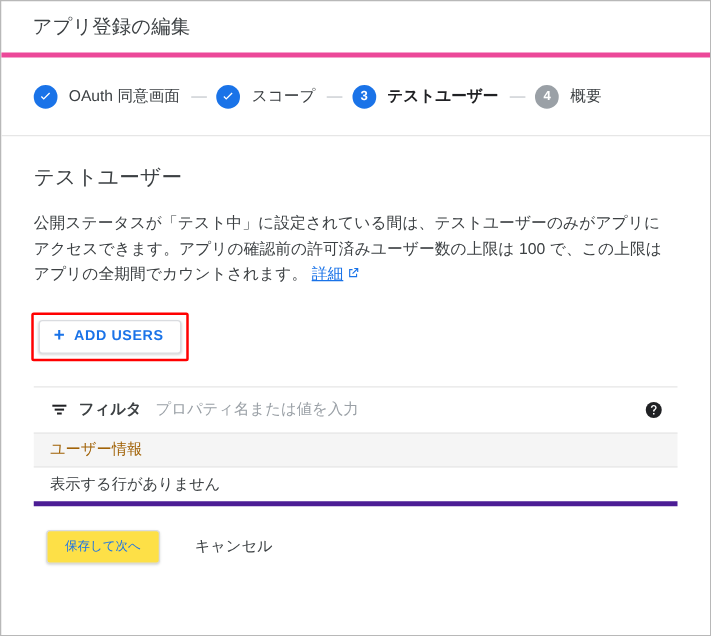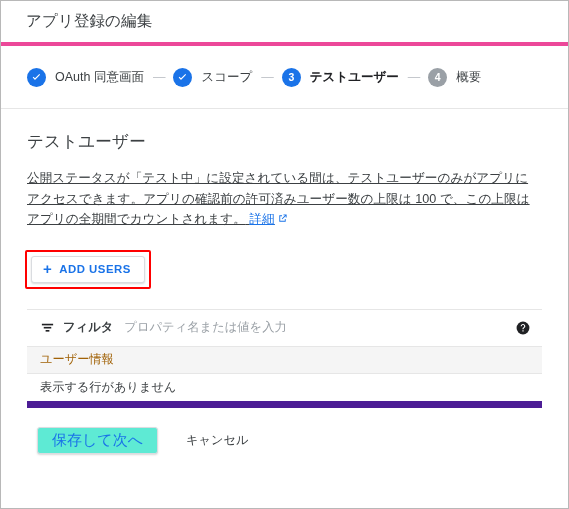--- a/index.html
+++ b/index.html
@@ -91,21 +91,20 @@
     font-weight: normal;
     letter-spacing: 0.2px;
   }
   .desc {
     font-size: 12.6px;
     line-height: 20.5px;
     color: #3c4043;
     margin: 0;
     max-width: 505px;
     letter-spacing: 0.05px;
-    text-decoration: underline;
   }
   .desc-link {
     color: #1a73e8;
     text-decoration: underline;
     cursor: pointer;
     white-space: nowrap;
   }
   .ext-icon {
     display: inline-block;
     vertical-align: -1px;
@@ -192,45 +191,45 @@
   }
   .table-head span {
     font-size: 12.2px;
     color: #a16207;
   }
   .table-empty {
     height: 27px;
     display: flex;
     align-items: center;
     padding-left: 13px;
-    border-bottom: 7px solid #4c1d95;
+    border-bottom: 4px solid #4c1d95;
   }
   .table-empty span {
     font-size: 12.2px;
     color: #3c4043;
   }
 
   
   .footer {
     display: flex;
     align-items: center;
     padding: 19px 0 0 10px;
   }
   .btn-save {
     height: 27px;
     padding: 0 14px;
     box-sizing: border-box;
     display: inline-flex;
     align-items: center;
-    background: #5eead4;
+    background: #fde047;
     border: 1px solid #dadce0;
     border-radius: 3px;
     box-shadow: 0 1px 2px rgba(60,64,67,0.20);
     color: #1a73e8;
-    font-size: 15px;
+    font-size: 10px;
     cursor: pointer;
     font-family: "Liberation Sans", sans-serif;
   }
   .btn-cancel {
     margin-left: 22px;
     background: transparent;
     border: none;
     color: #3c4043;
     font-size: 12.2px;
     cursor: pointer;

